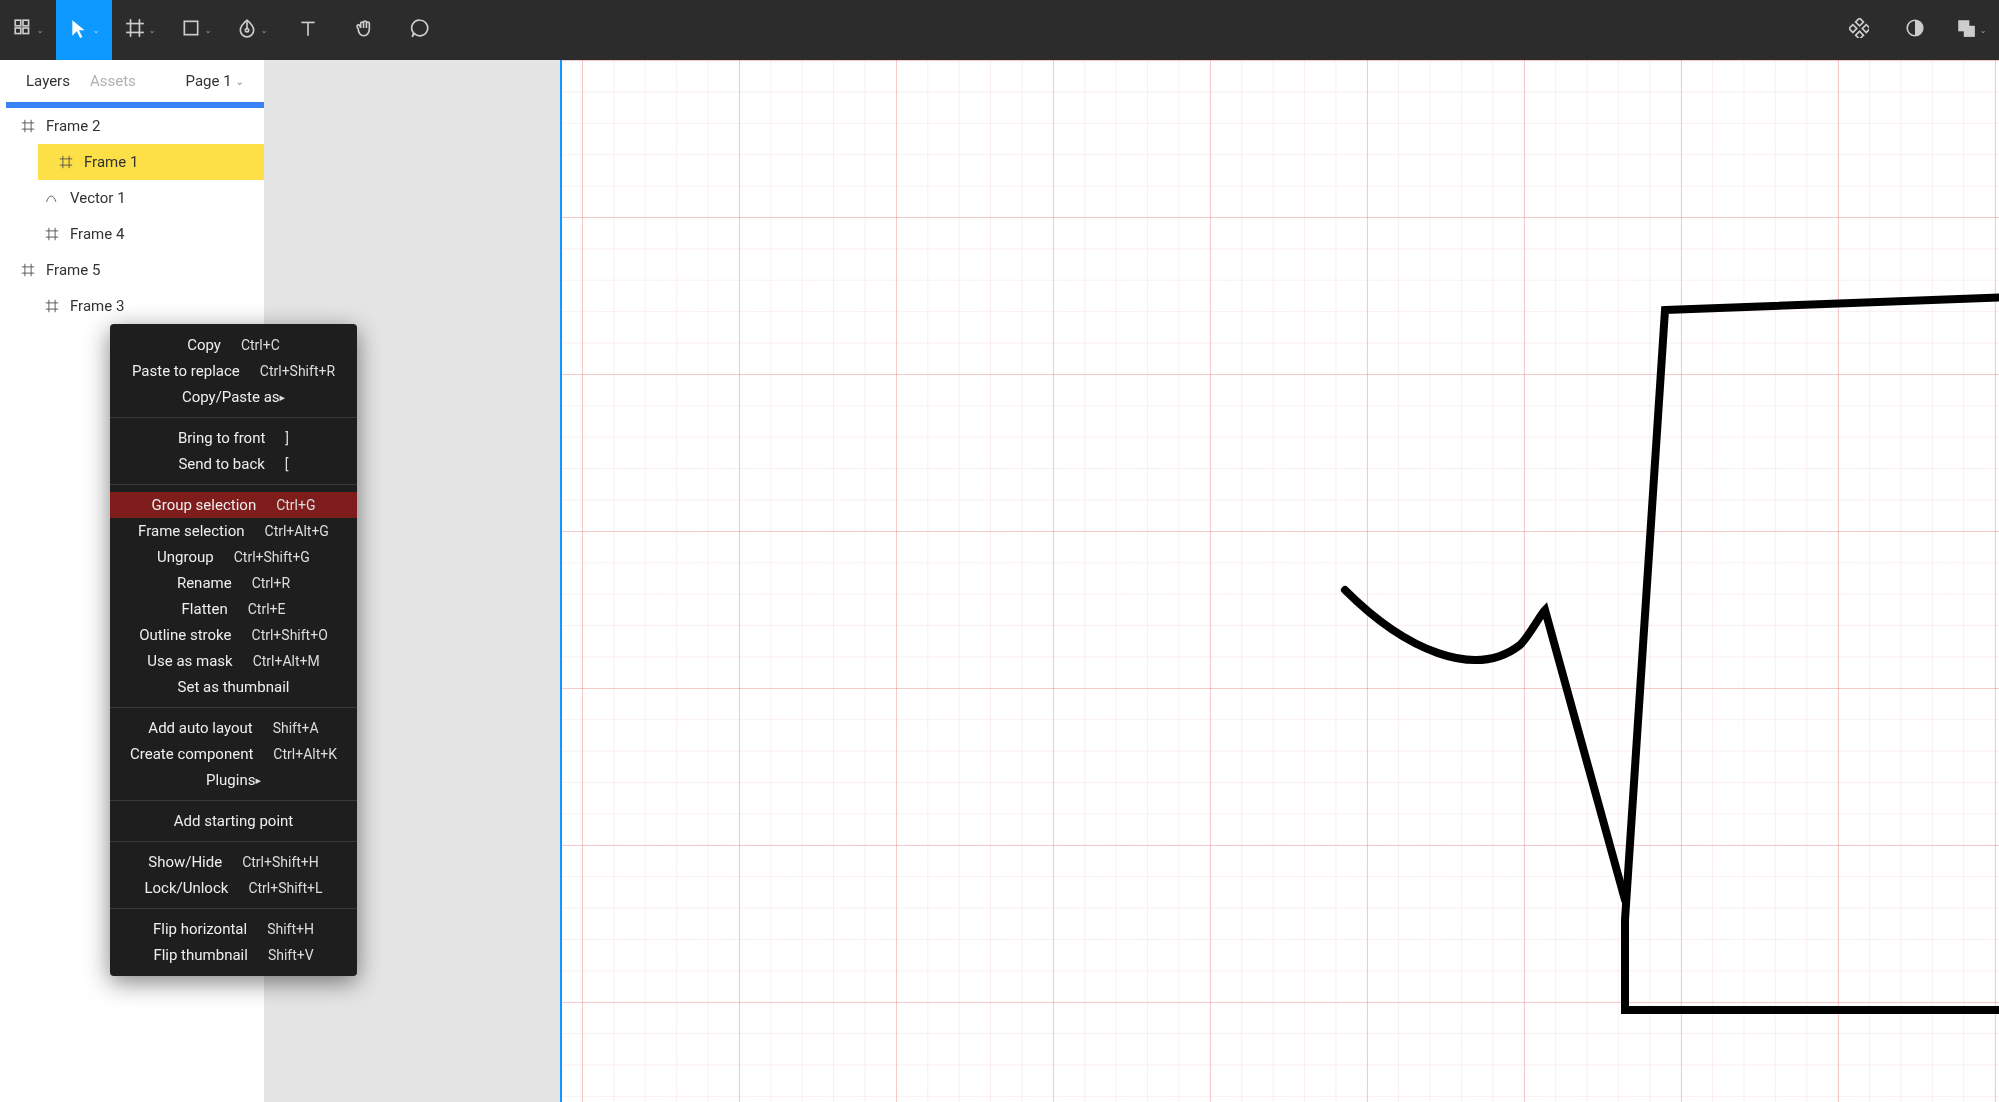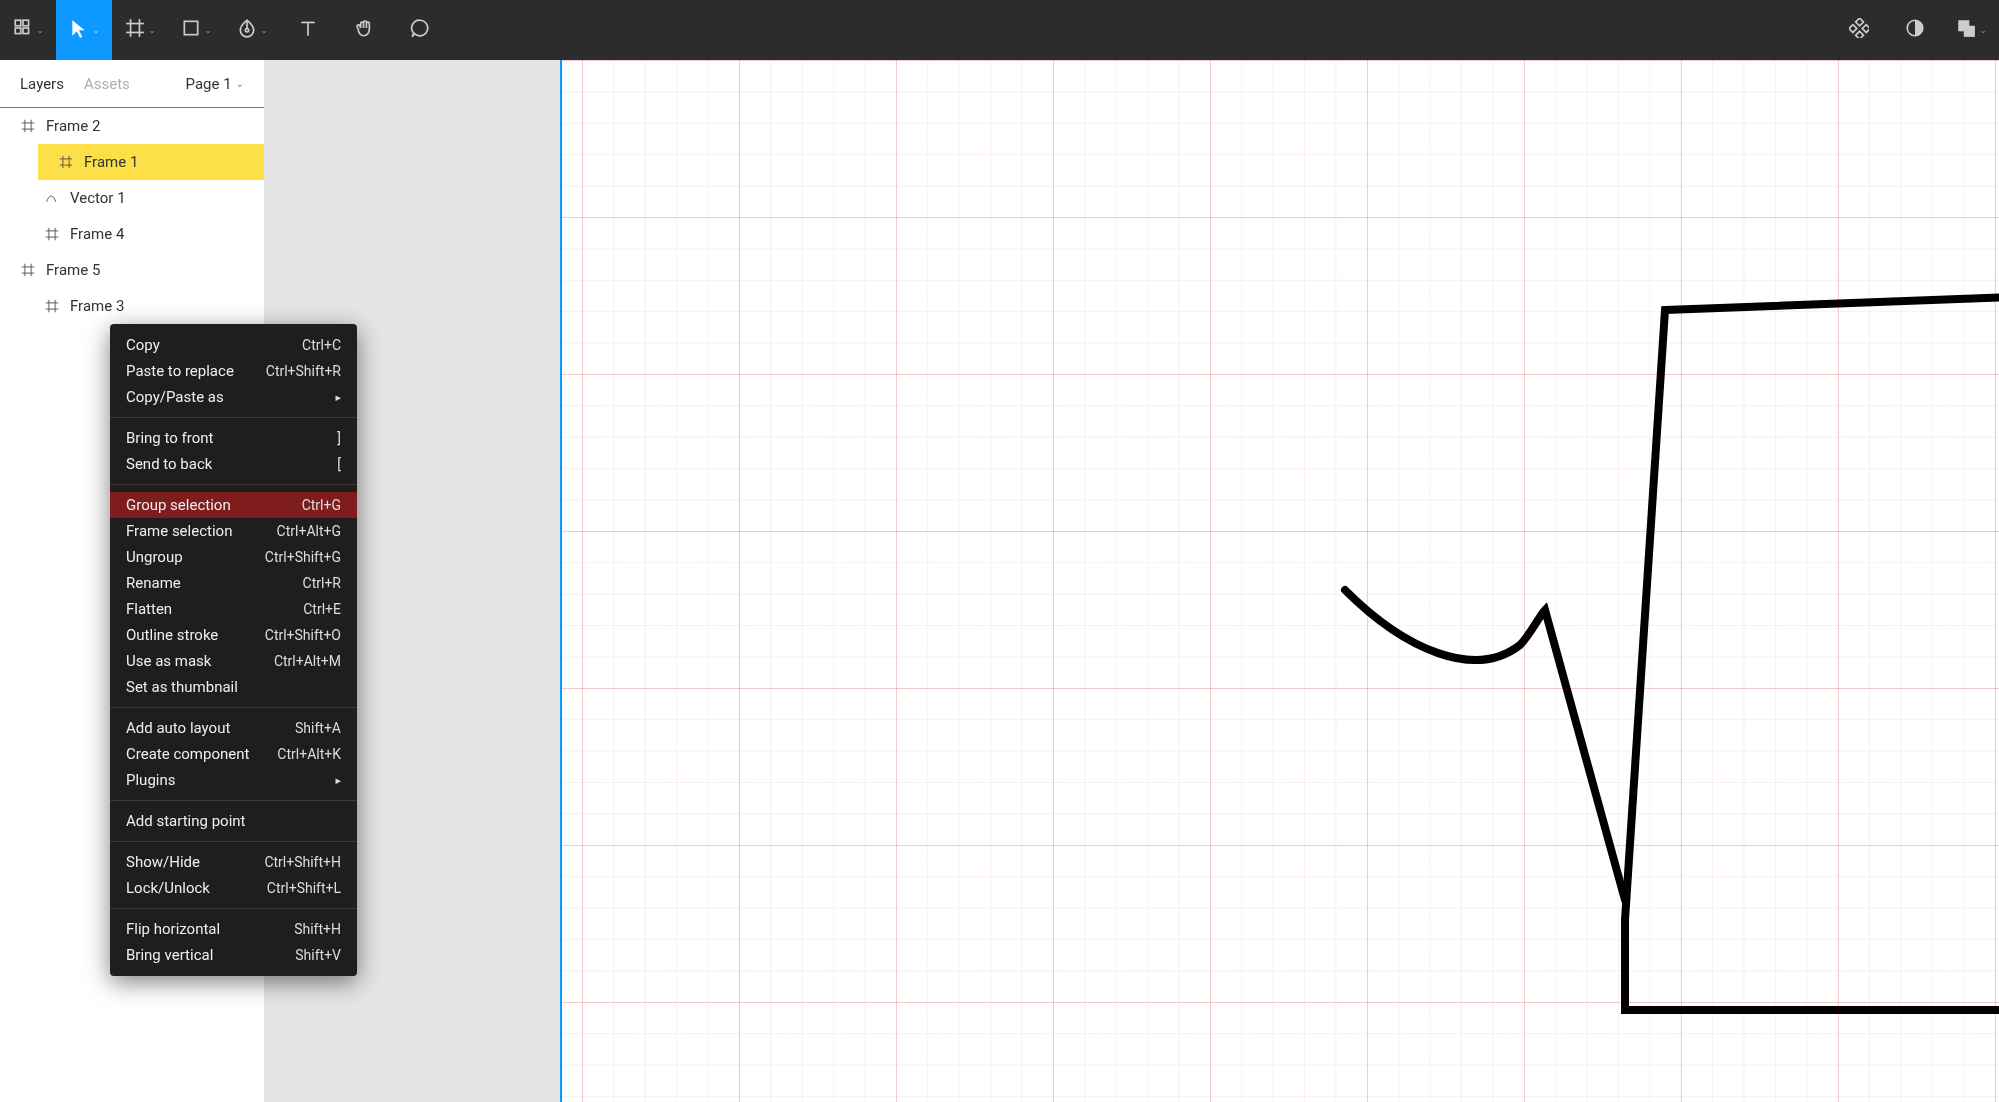--- a/index.html
+++ b/index.html
@@ -47,21 +47,22 @@
     display: flex;
     flex-direction: column;
     font-size: 15px;
     color: #333;
   }
   .panel-tabs {
     display: flex;
     align-items: center;
     height: 48px;
     padding: 0 20px;
-    border-bottom: 1px solid #3b82f6;
+    border-bottom: 6px solid #3b82f6;
+    margin-left: 6px;
   }
   .panel-tab {
     margin-right: 20px;
     font-size: 15px;
     cursor: pointer;
   }
   .panel-tab.inactive { color: #b0b0b0; }
   .page-select {
     margin-left: auto;
     font-size: 15px;
@@ -140,21 +141,21 @@
     padding: 8px 0;
     color: #eee;
     font-size: 15px;
     z-index: 50;
   }
   .cm-item {
     height: 26px;
     padding: 0 16px;
     display: flex;
     align-items: center;
-    justify-content: space-between;
+    justify-content: center;
     cursor: pointer;
     white-space: nowrap;
   }
   .cm-item.highlight { background: #7f1d1d; }
   .cm-shortcut { color: #ddd; font-size: 14px; margin-left: 20px; }
   .cm-sub::after { content: "▸"; font-size: 11px; color: #ddd; }
   .cm-sep {
     height: 1px;
     margin: 7px 0;
     background: rgba(255,255,255,.12);
@@ -384,21 +385,21 @@
     <div class="cm-item">
       <span>Lock/Unlock</span>
       <span class="cm-shortcut">Ctrl+Shift+L</span>
     </div>
     <div class="cm-sep"></div>
     <div class="cm-item">
       <span>Flip horizontal</span>
       <span class="cm-shortcut">Shift+H</span>
     </div>
     <div class="cm-item">
-      <span>Bring vertical</span>
+      <span>Flip thumbnail</span>
       <span class="cm-shortcut">Shift+V</span>
     </div>
   </div>
 
 <svg width="0" height="0" style="position:absolute">
   <defs>
     <g id="menu-grid-icon">
         <rect x="2" y="2" width="5" height="5"></rect>
         <rect x="9" y="2" width="5" height="5"></rect>
         <rect x="2" y="9" width="5" height="5"></rect>

